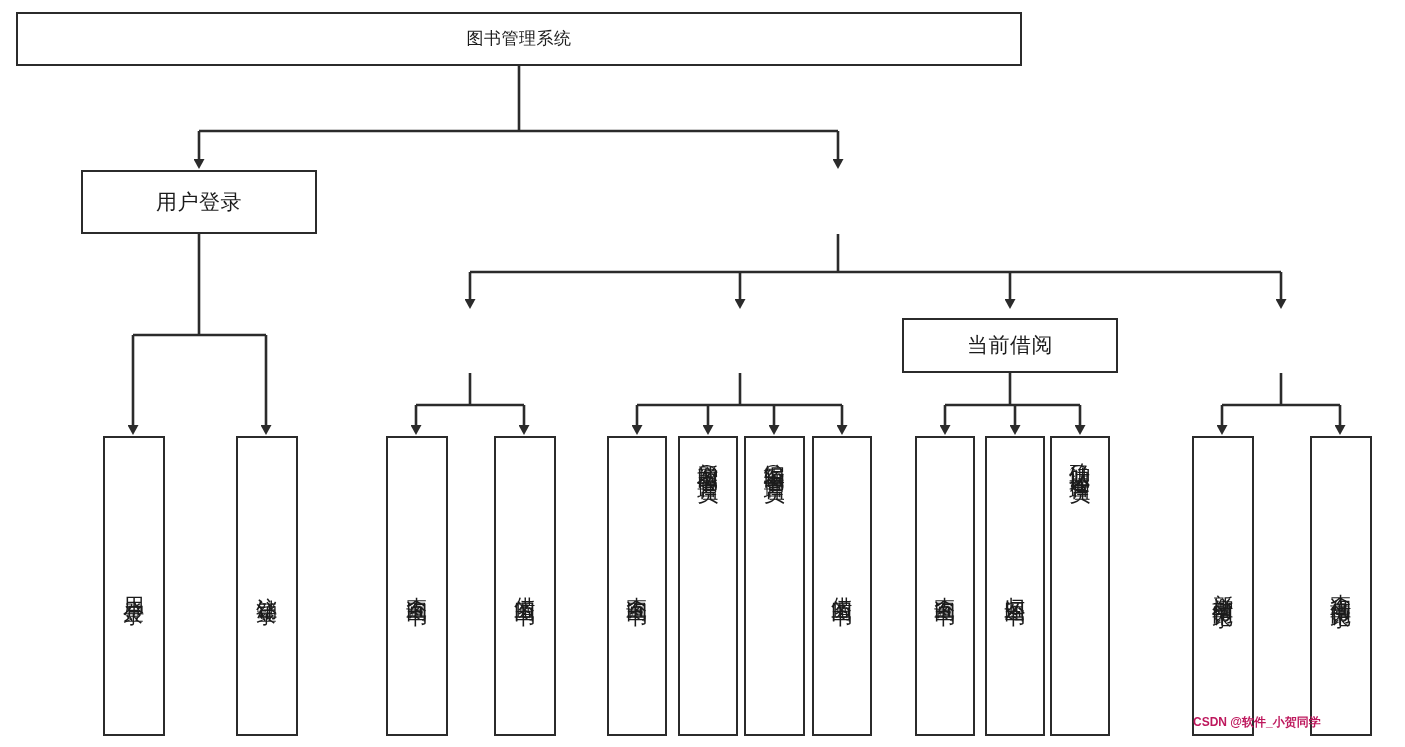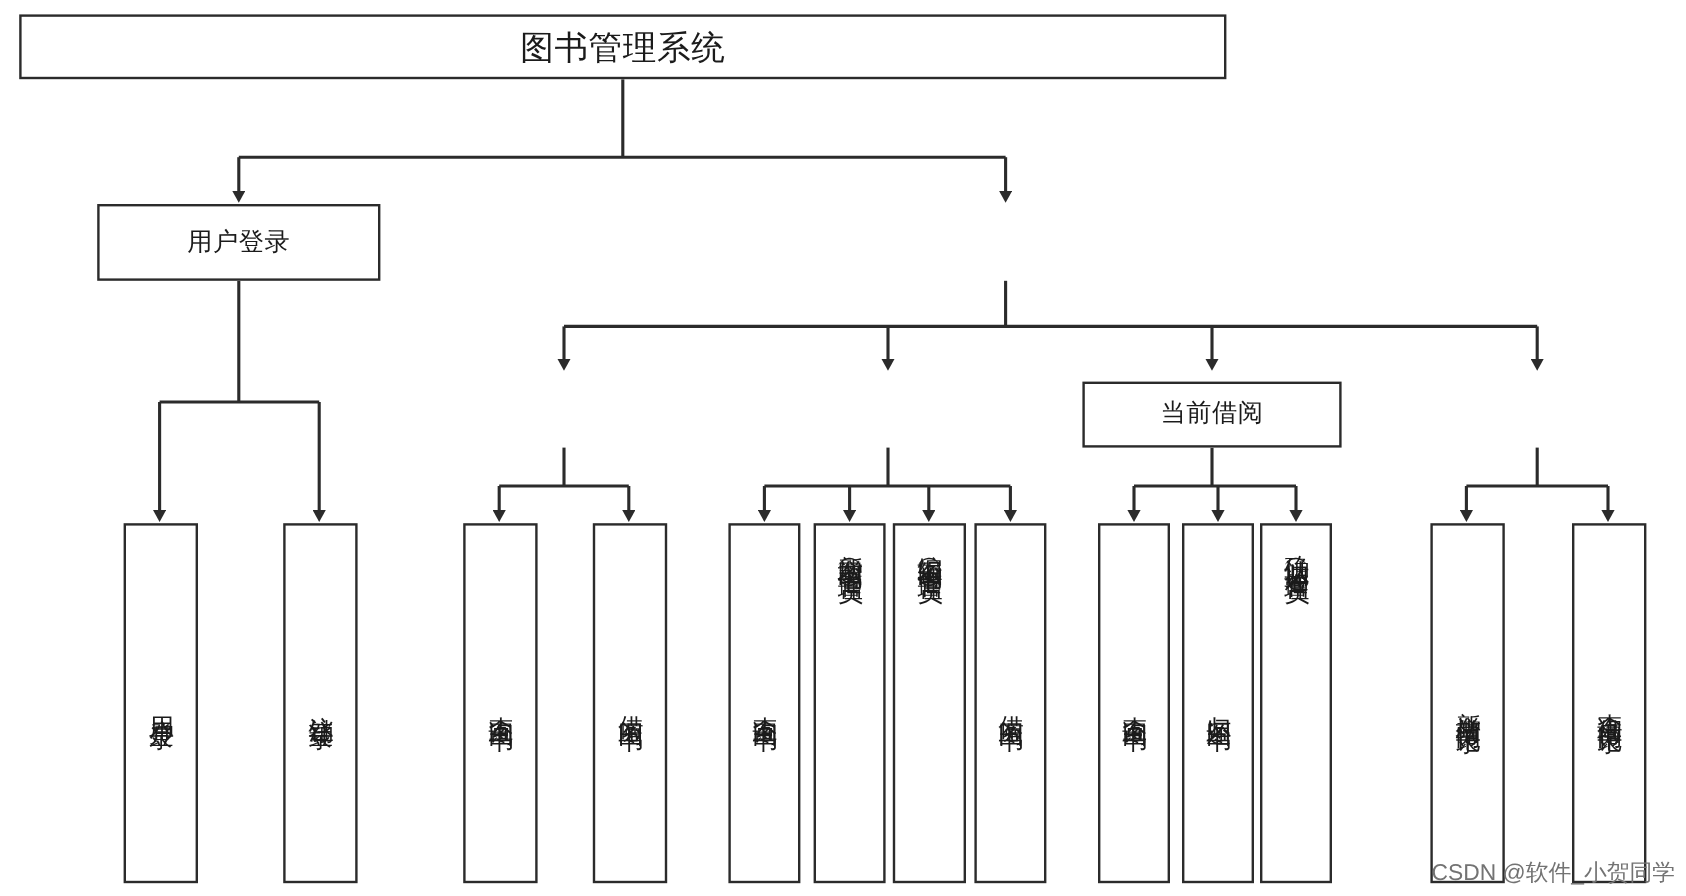--- a/index.html
+++ b/index.html
@@ -54,27 +54,28 @@
     line-height: 1.30;
     letter-spacing: 3px;
     white-space: nowrap;
     text-align: start;
   }
   
   .node.vert.mid {
     align-items: center;
     padding-top: 0;
   }
-  #root-node .lbl { font-size: 28px; }
+  #root-node .lbl { font-size: 17px; }
   .watermark {
     position: absolute;
-    font-size: 19px;
-    color: #737373;
+    font-size: 12px;
+    color: #be185d;
     white-space: nowrap;
     user-select: none;
+    font-weight: bold;
   }
 </style>
 </head>
 <body>
 
 <div id="canvas">
 
   <svg class="wires" viewBox="0 0 1405 747" xmlns="http://www.w3.org/2000/svg">
     <defs>
       <marker id="arrow" markerWidth="10" markerHeight="11" refX="1" refY="5.5" orient="auto" markerUnits="userSpaceOnUse">

